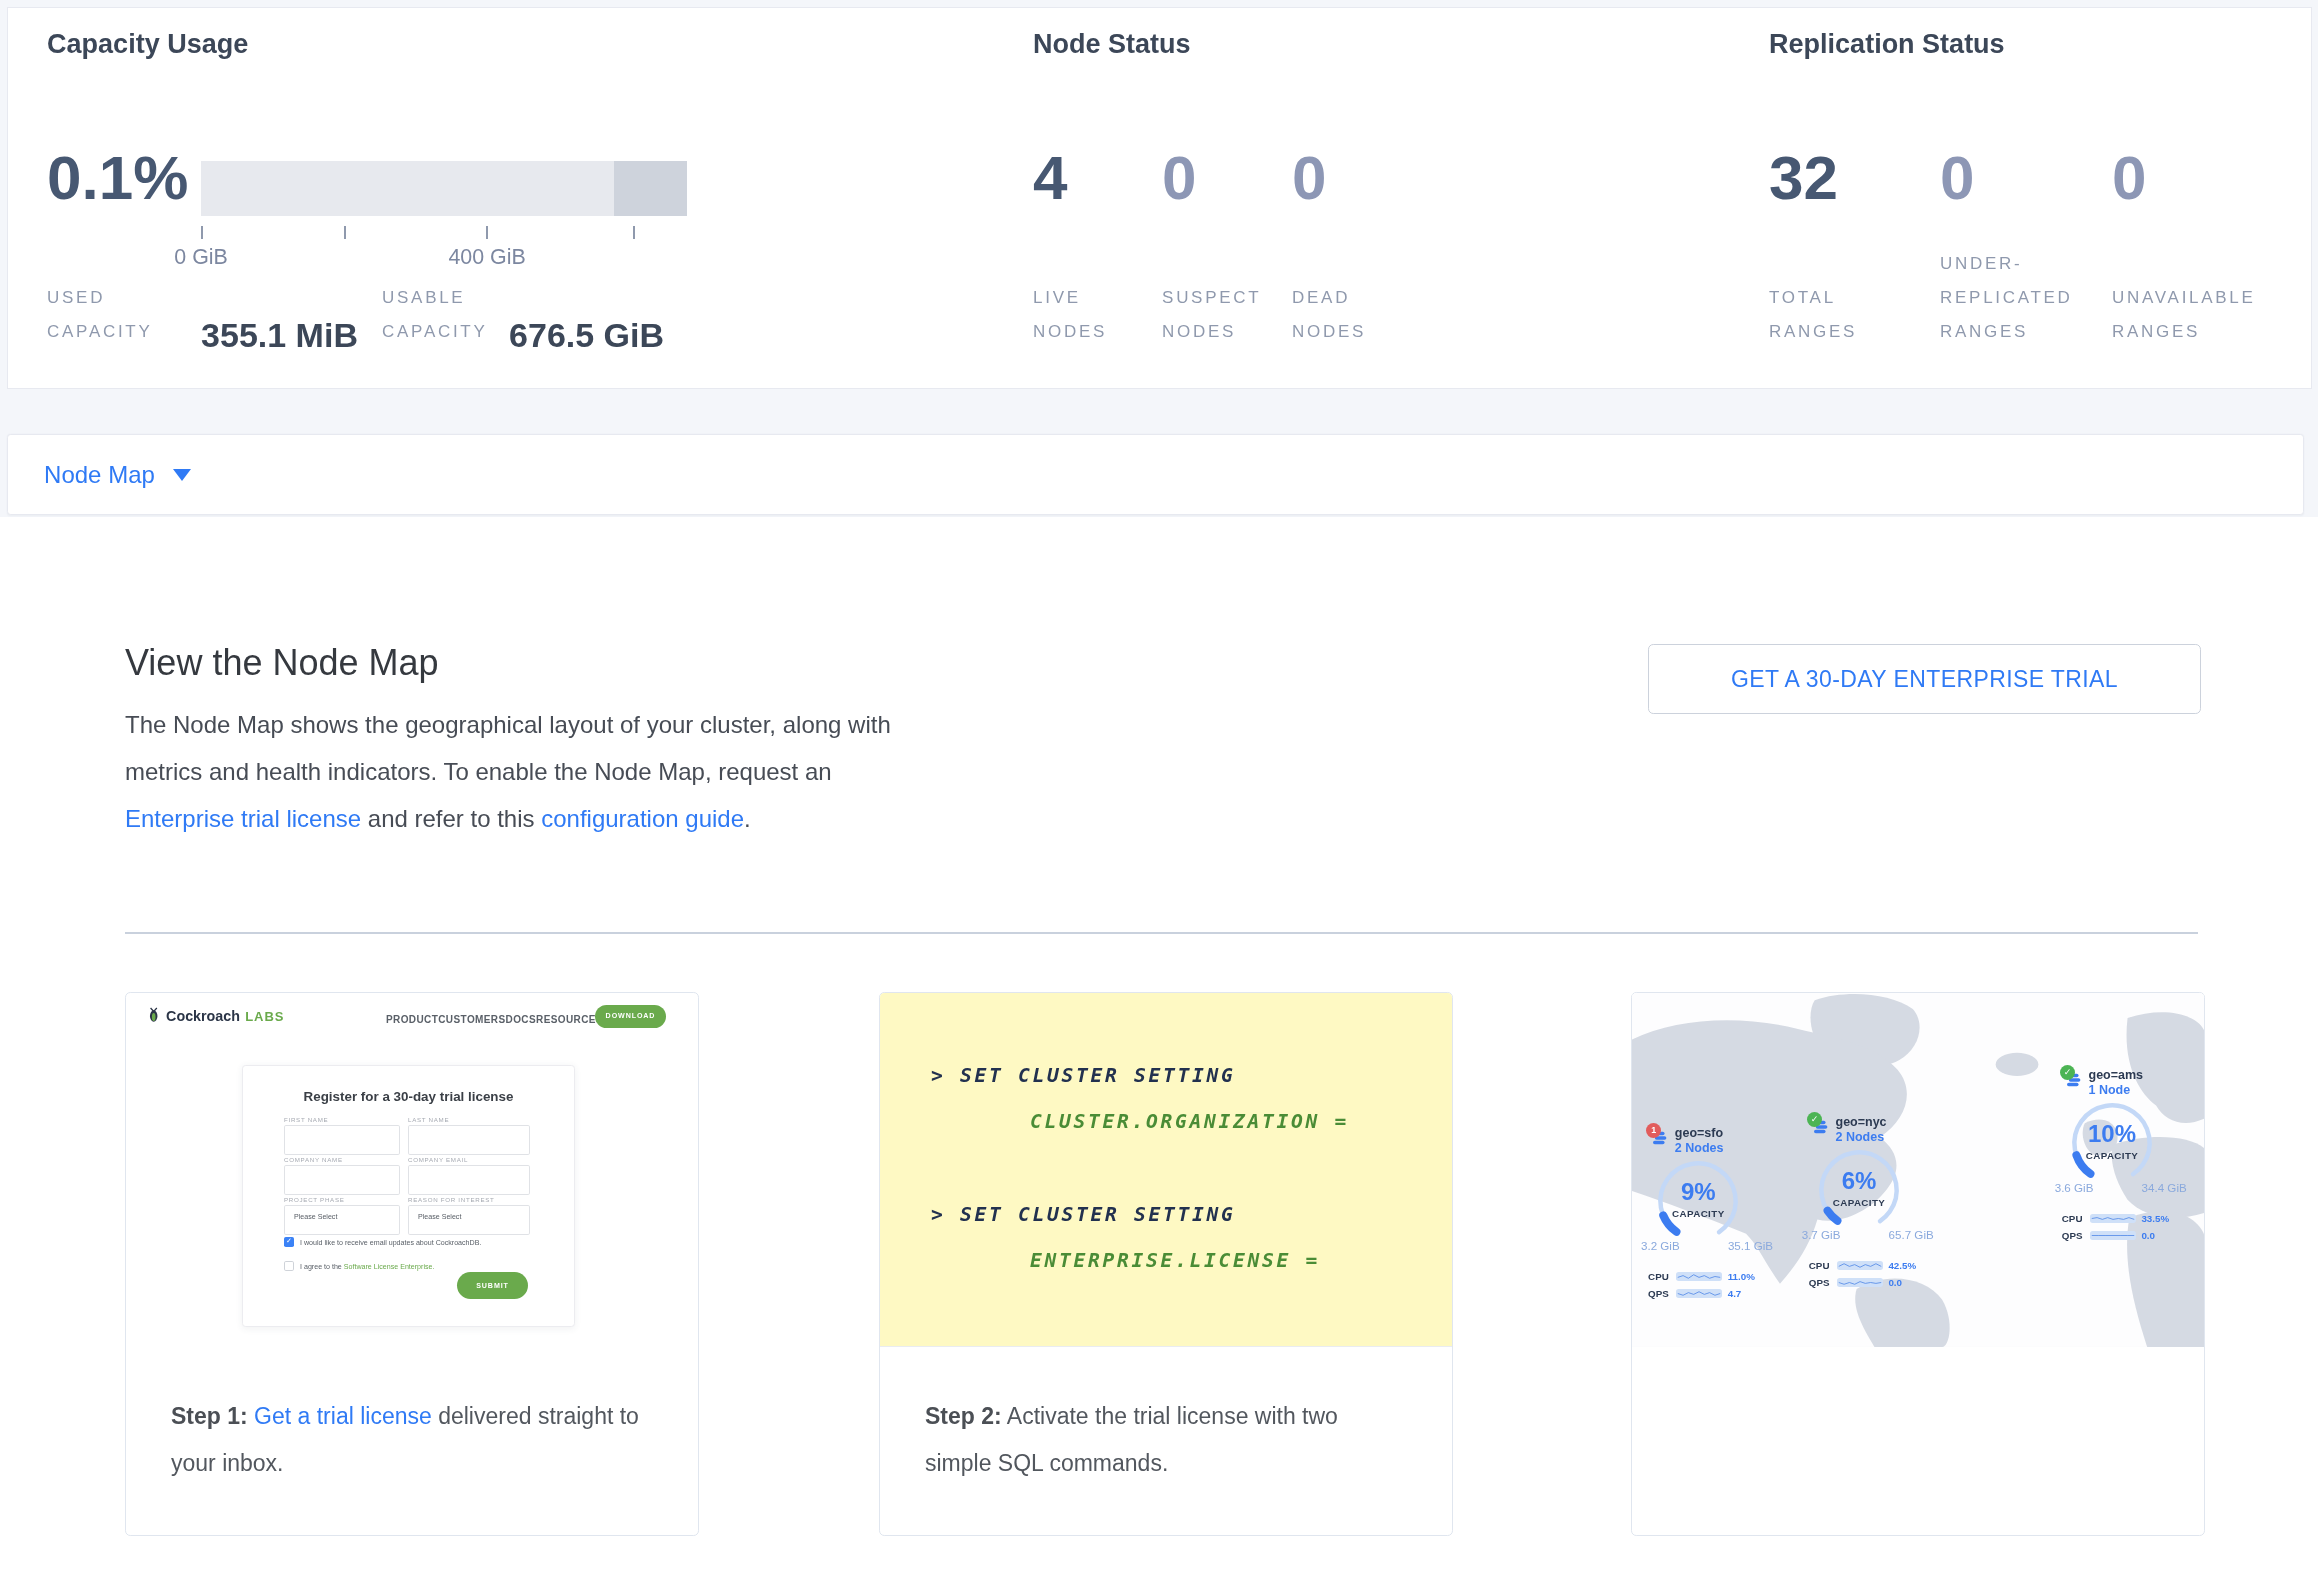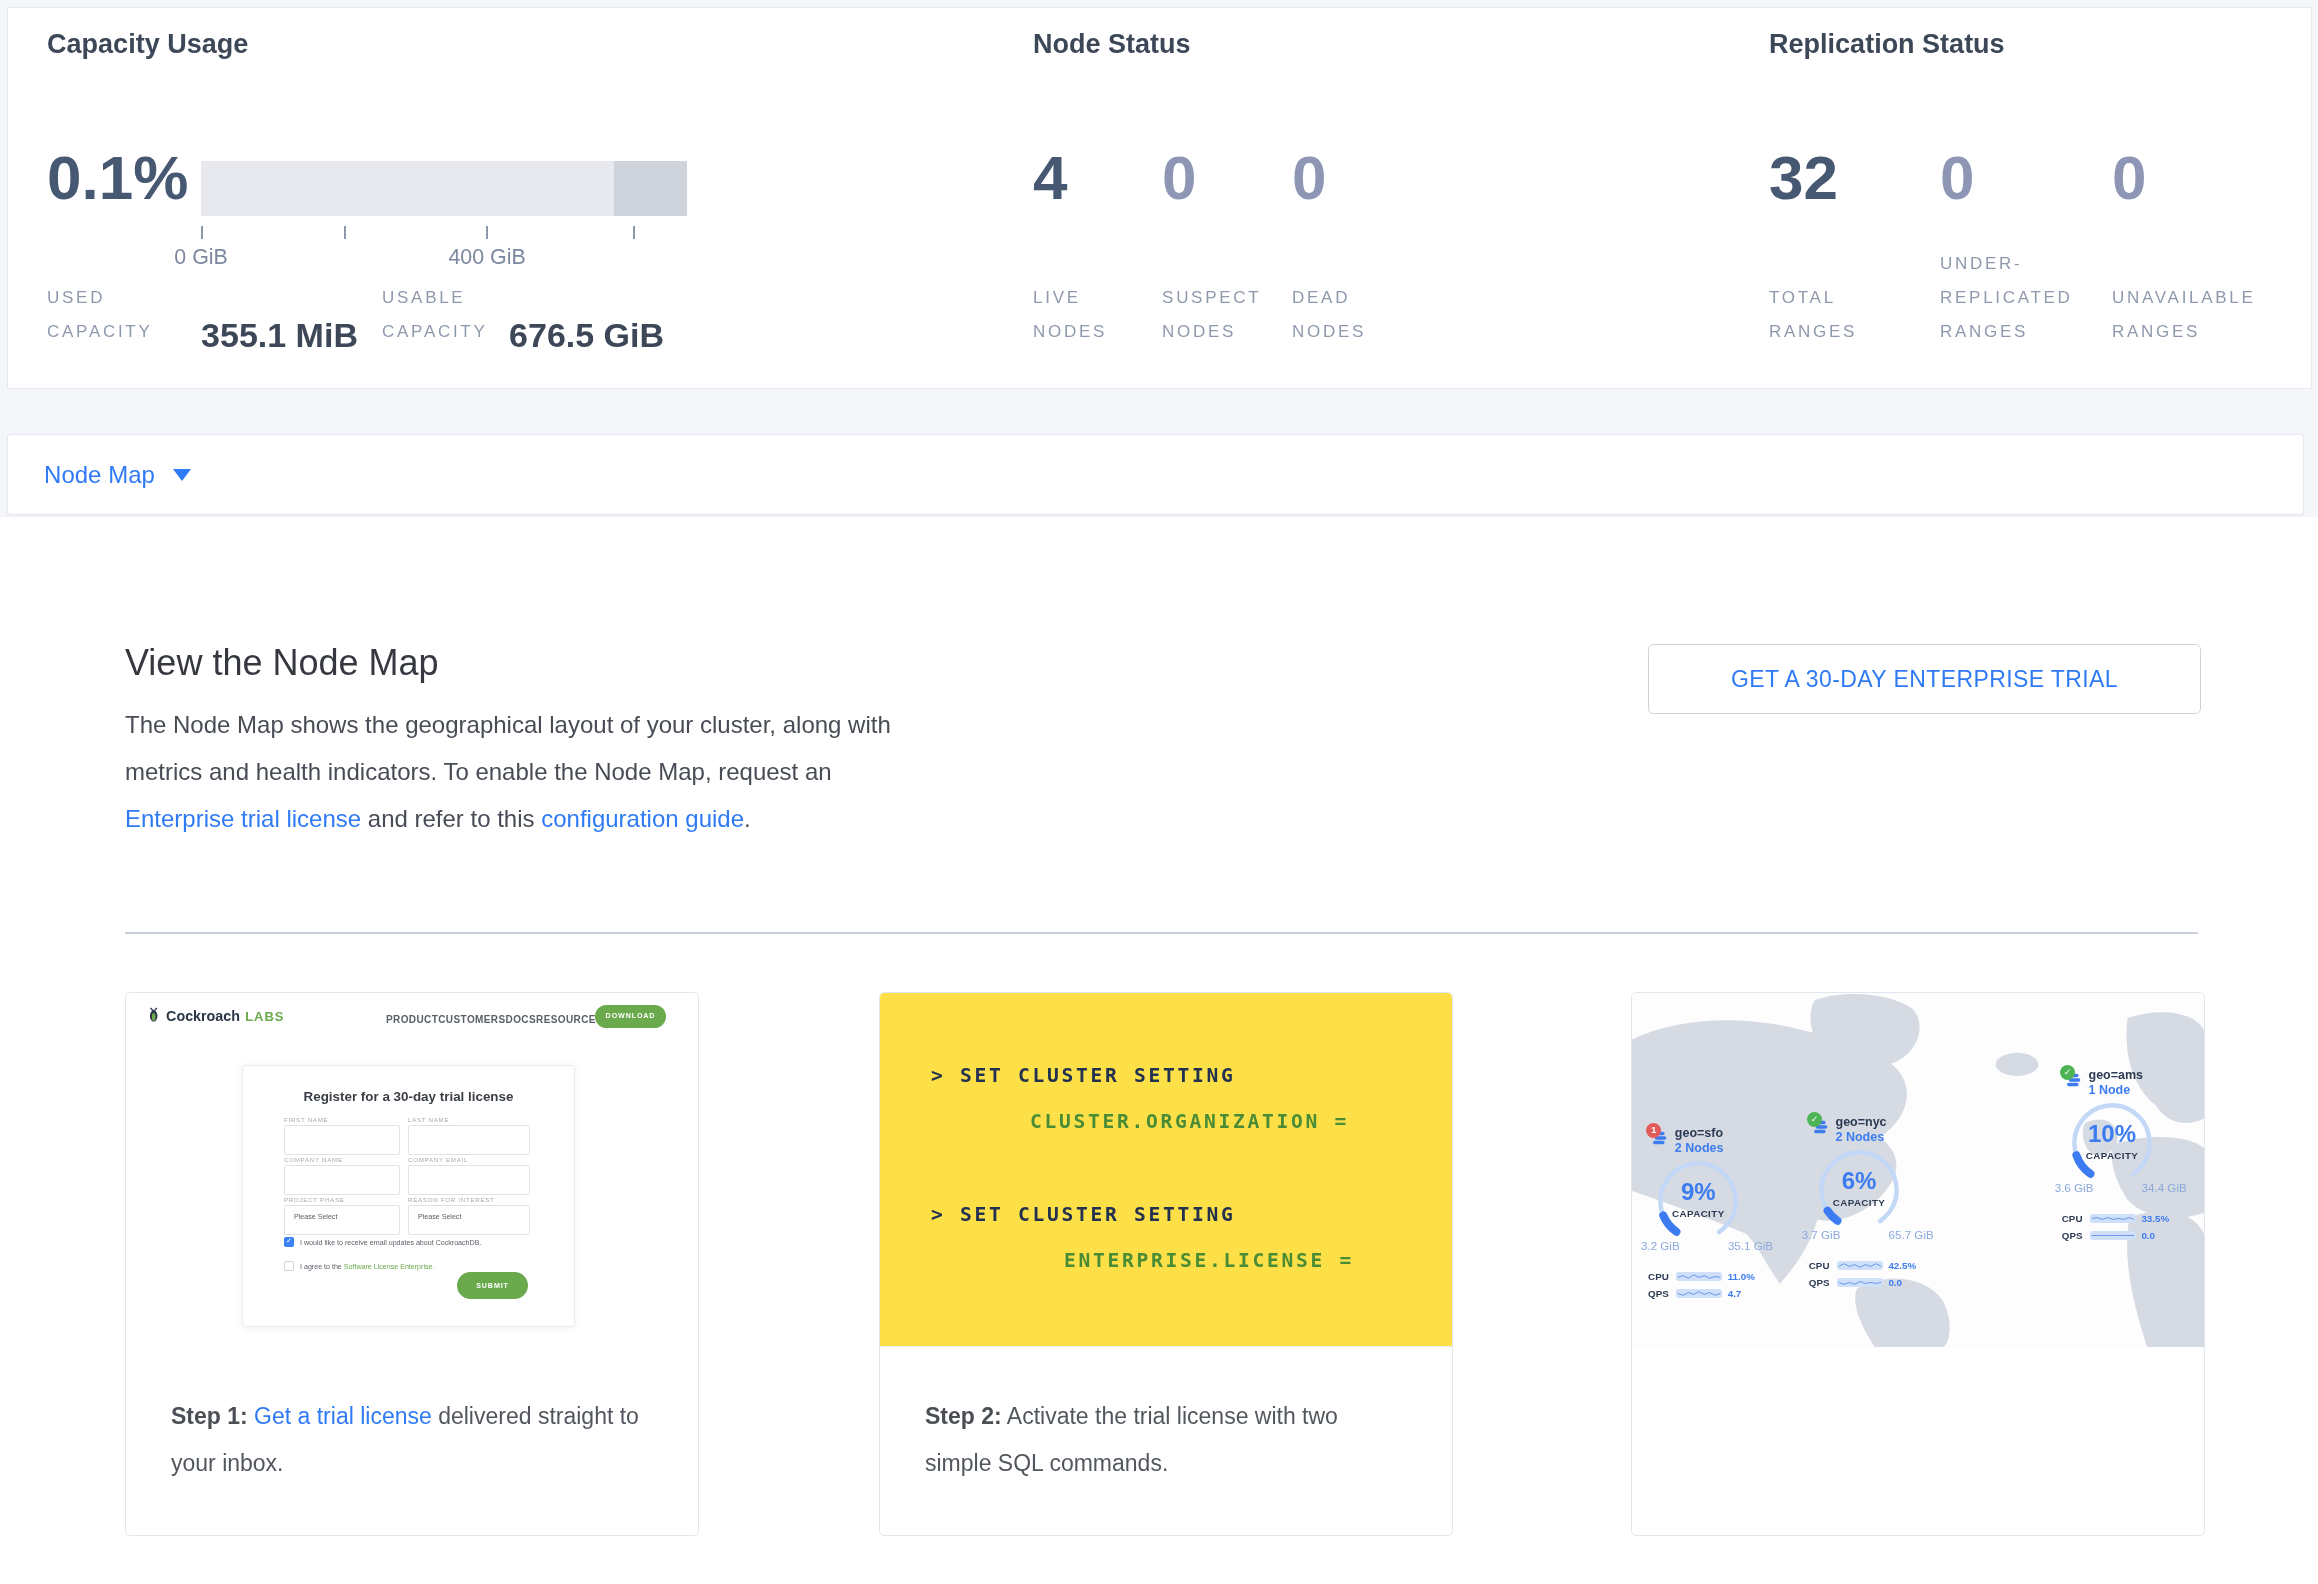--- a/index.html
+++ b/index.html
@@ -57,21 +57,21 @@
 
   
   .card {
     position:absolute; top:475px; width:574px; height:544px;
     background:#fff; border:0.9px solid #e0e6ef; border-radius:5.3px; overflow:hidden;
   }
   .card.c1 { left:125px; } .card.c2 { left:879px; } .card.c3 { left:1631px; }
   .card-media { position:absolute; left:0; right:0; top:0; height:354px; }
   .card-caption { position:absolute; left:0; right:0; top:354px; bottom:0; padding:46px 45px 0; font-size:23px; line-height:47px; color:#52575e; }
   .card-caption b { color:#4b4f55; }
-  .c2 .card-media { background:#fde047; border-bottom:0.9px solid #e9ecf1; }
+  .c2 .card-media { background:#fef9c3; border-bottom:0.9px solid #e9ecf1;font-style:italic; }
   .c3 .card-media { background:#fdfdfe; border-bottom:0.9px solid #e9ecf1; }
 
   
   .mini-logo { position:absolute; left:21.4px; top:14.3px; display:flex; align-items:center; gap:5.3px; }
   .mini-brand { font-size:14.3px; font-weight:bold; color:#2b3547; }
   .mini-brand-sfx { font-size:13px; font-weight:bold; color:#6aaa4c; letter-spacing:0.9px; }
   .mini-nav { position:absolute; left:260px; top:21.4px; width:192px; display:flex; justify-content:space-between; }
   .mini-nav span { font-size:10px; font-weight:bold; letter-spacing:0.4px; color:#5a6068; cursor:pointer; }
   .mini-pill {
     position:absolute; left:469px; top:11.6px; width:71px; height:23px; border-radius:11.6px;
@@ -246,21 +246,21 @@
       <div class="card-caption">
         <b>Step 1:</b><span> </span><a class="link">Get a trial license</a><span> delivered straight to your inbox.</span>
       </div>
     </div>
 
     <div class="card c2">
       <div class="card-media">
         <div class="sql-line sql-navy" style="left:51px; top:71px;"><span>&gt;</span>&nbsp;<span>SET CLUSTER SETTING</span></div>
         <div class="sql-line sql-green" style="left:150px; top:117px;">CLUSTER.ORGANIZATION =</div>
         <div class="sql-line sql-navy" style="left:51px; top:210px;"><span>&gt;</span>&nbsp;<span>SET CLUSTER SETTING</span></div>
-        <div class="sql-line sql-green" style="left:150px; top:256px;margin-left:34px;">ENTERPRISE.LICENSE =</div>
+        <div class="sql-line sql-green" style="left:150px; top:256px;">ENTERPRISE.LICENSE =</div>
       </div>
       <div class="card-caption">
         <b>Step 2:</b><span> Activate the trial license with two simple SQL commands.</span><a class="link"></a><span></span>
       </div>
     </div>
 
     <div class="card c3">
       <div class="card-media">
         <svg class="map-svg" width="574" height="354" viewBox="0 0 644 397">
           <rect width="644" height="397" fill="#fdfdfe"></rect>

